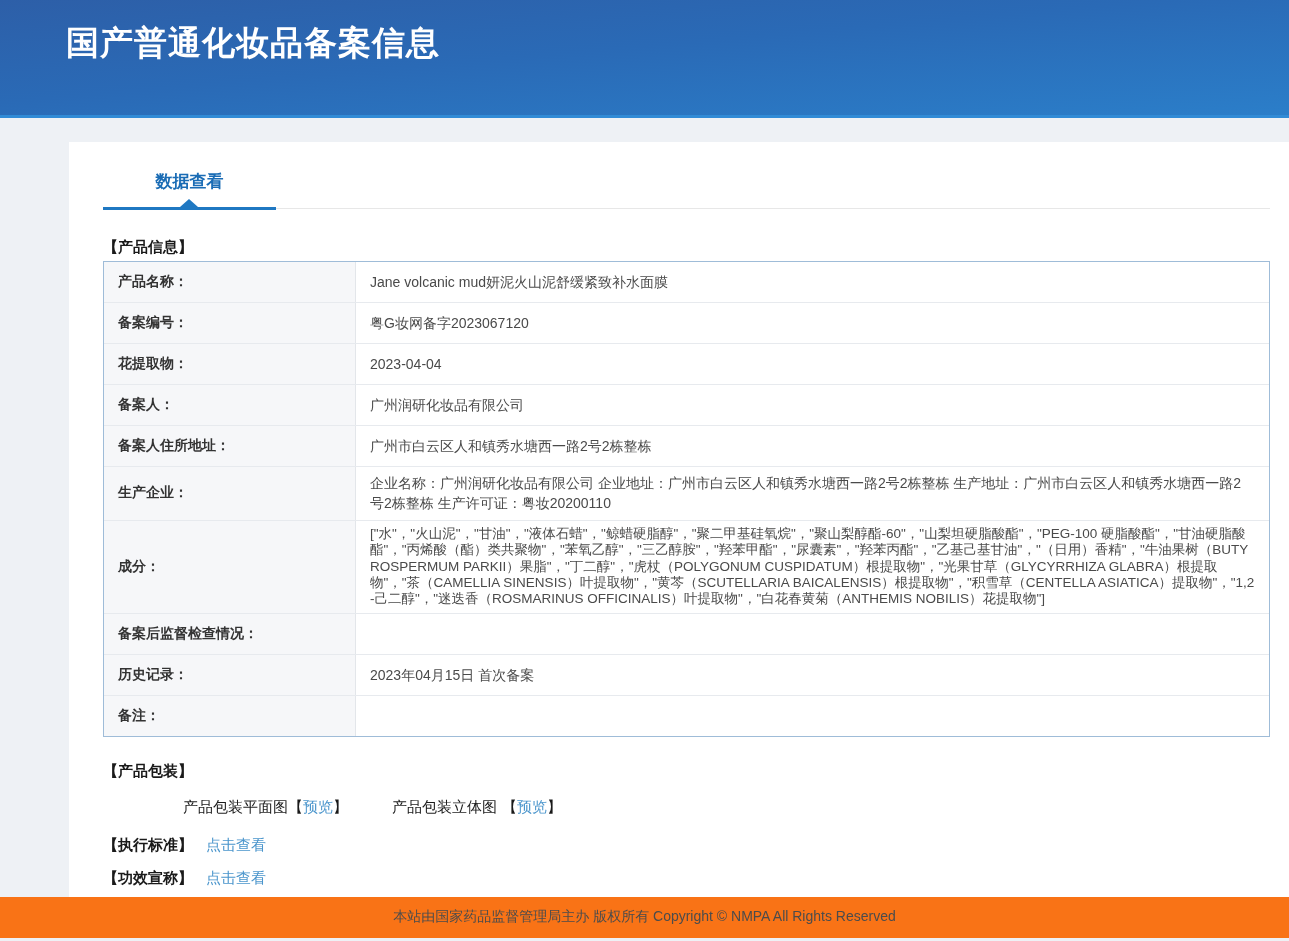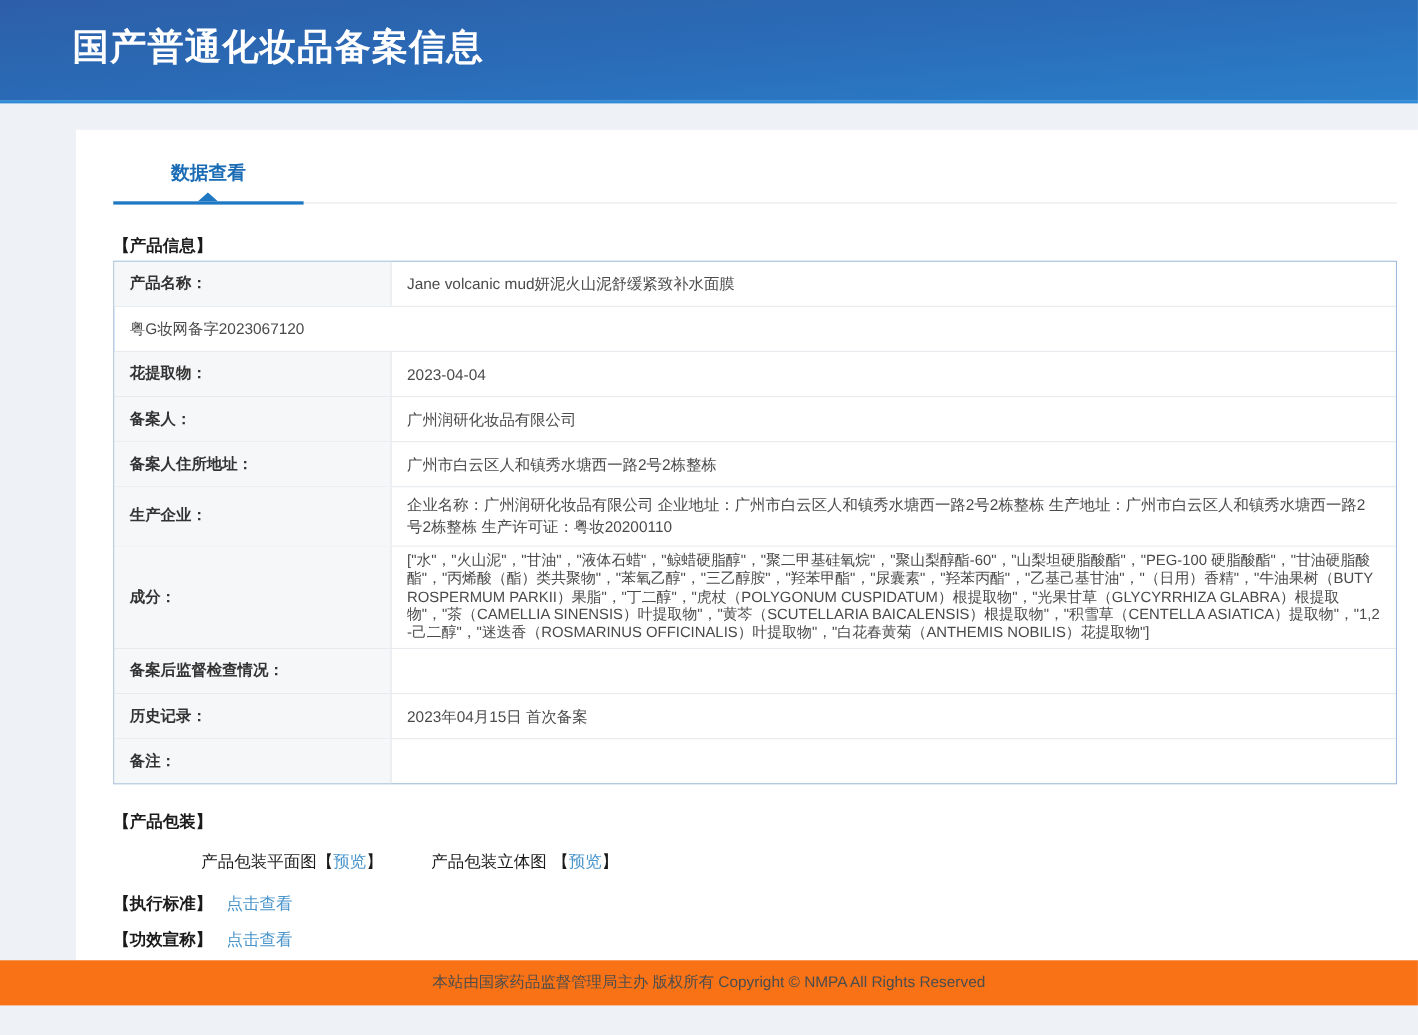--- a/index.html
+++ b/index.html
@@ -4,21 +4,21 @@
 <style>
   * { margin:0; padding:0; box-sizing:border-box; }
   html,body { width:1289px; height:941px; overflow:hidden; }
   body {
     font-family: "Liberation Sans", "DejaVu Sans", sans-serif;
     background:#eef1f5;
     color:#333;
   }
   
   .banner {
-    height:94px;
+    height:118px;
     background: linear-gradient(175deg, #2d5fa8 0%, #2a6ab6 45%, #2b7ec9 100%);
     border-bottom:3px solid #318bd6;
     position:relative;
   }
   .banner-title {
     color:#ffffff;
     font-size:33px;
     font-weight:bold;
     letter-spacing:1px;
     padding:21px 0 0 66px;
@@ -146,20 +146,21 @@
   </div>
 
   <div class="sec-heading h-product-info">【产品信息】</div>
 
   <div class="ptable">
       <div class="trow">
         <div class="tlabel">产品名称：</div>
         <div class="tvalue">Jane volcanic mud妍泥火山泥舒缓紧致补水面膜</div>
       </div>
       <div class="trow">
+        <div class="tlabel">备案编号：</div>
         <div class="tvalue">粤G妆网备字2023067120</div>
       </div>
       <div class="trow">
         <div class="tlabel">花提取物：</div>
         <div class="tvalue">2023-04-04</div>
       </div>
       <div class="trow">
         <div class="tlabel">备案人：</div>
         <div class="tvalue">广州润研化妆品有限公司</div>
       </div>

